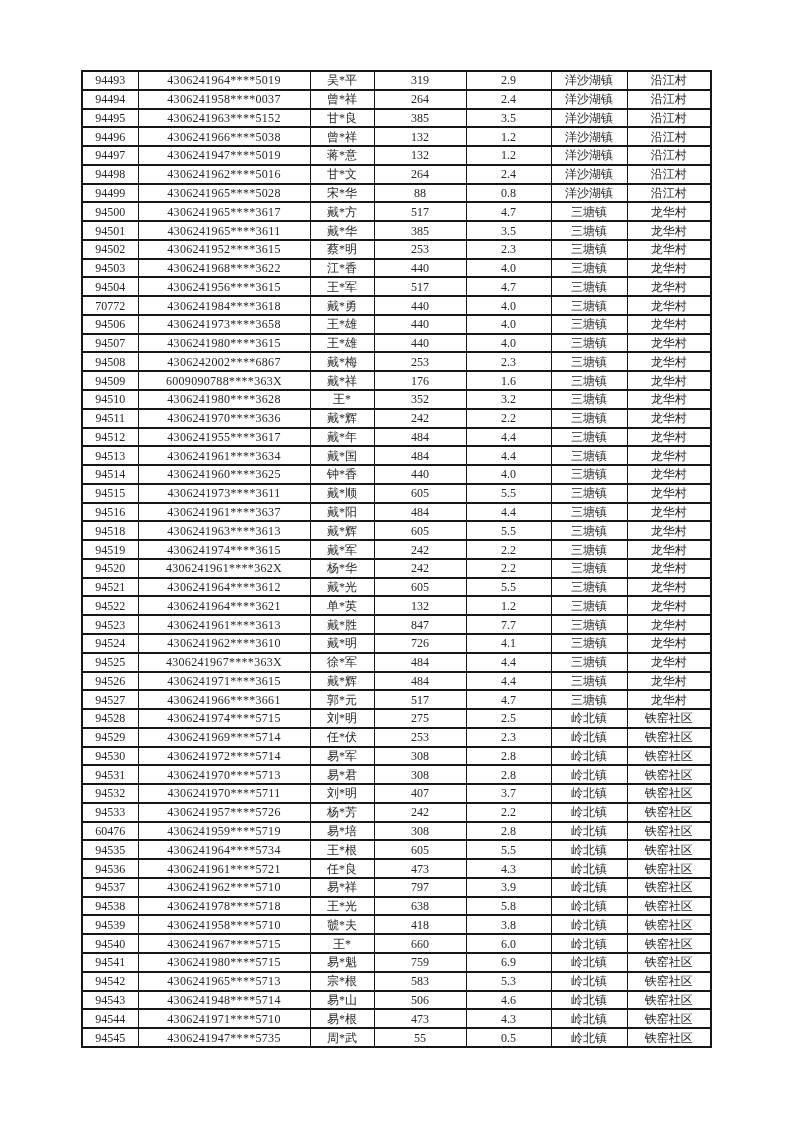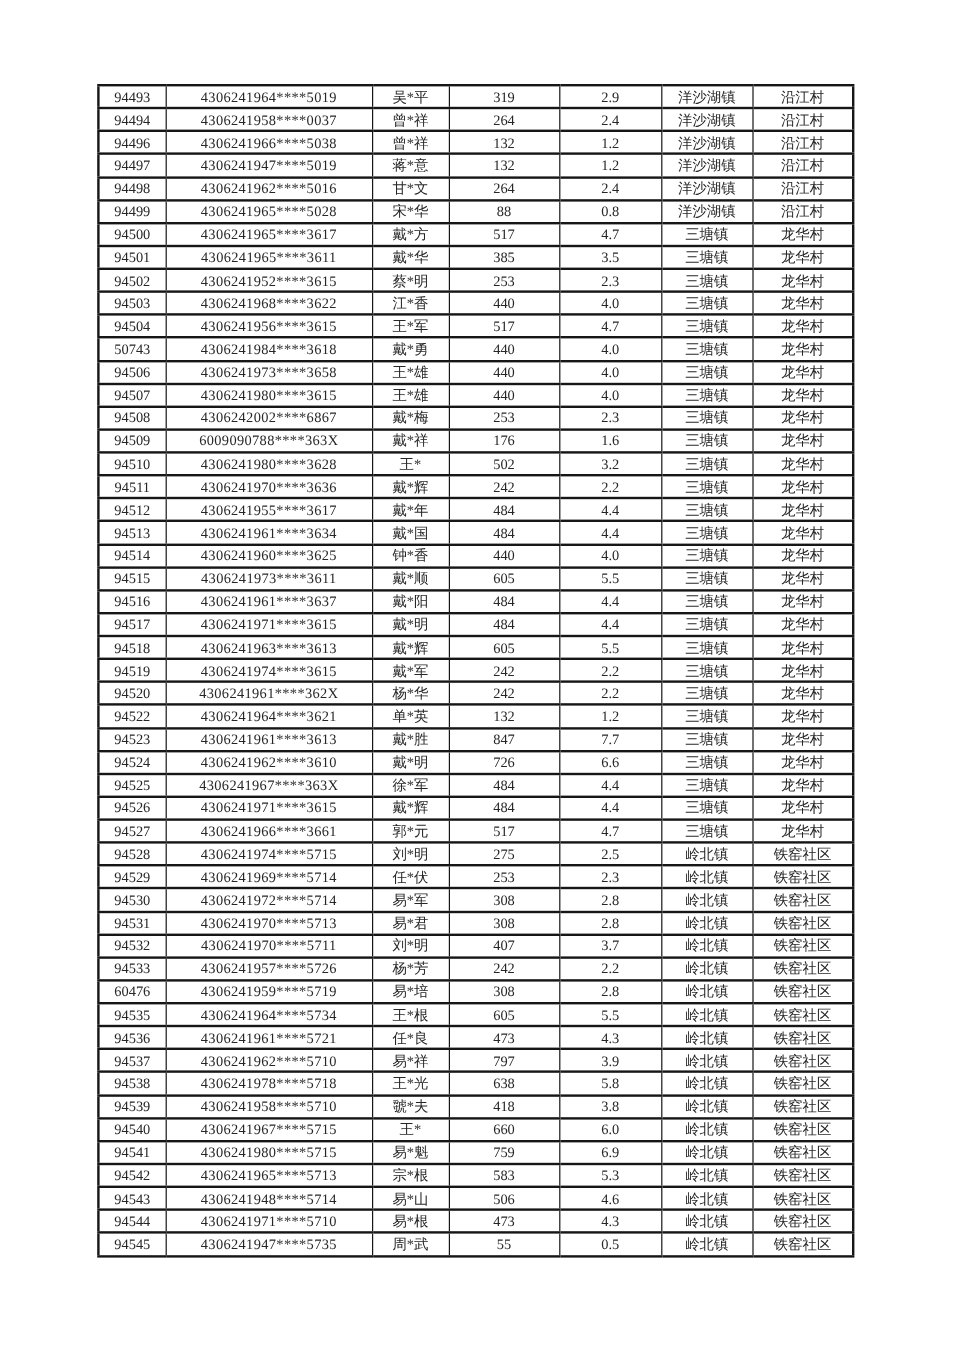--- a/index.html
+++ b/index.html
@@ -81,20 +81,29 @@
         <tr>
           <td class="c-seq">94494</td>
           <td class="c-id">4306241958****0037</td>
           <td class="c-name">曾*祥</td>
           <td class="c-val1">264</td>
           <td class="c-val2">2.4</td>
           <td class="c-town">洋沙湖镇</td>
           <td class="c-village">沿江村</td>
         </tr>
         <tr>
+          <td class="c-seq">94495</td>
+          <td class="c-id">4306241963****5152</td>
+          <td class="c-name">甘*良</td>
+          <td class="c-val1">385</td>
+          <td class="c-val2">3.5</td>
+          <td class="c-town">洋沙湖镇</td>
+          <td class="c-village">沿江村</td>
+        </tr>
+        <tr>
           <td class="c-seq">94496</td>
           <td class="c-id">4306241966****5038</td>
           <td class="c-name">曾*祥</td>
           <td class="c-val1">132</td>
           <td class="c-val2">1.2</td>
           <td class="c-town">洋沙湖镇</td>
           <td class="c-village">沿江村</td>
         </tr>
         <tr>
           <td class="c-seq">94497</td>
@@ -162,21 +171,21 @@
         <tr>
           <td class="c-seq">94504</td>
           <td class="c-id">4306241956****3615</td>
           <td class="c-name">王*军</td>
           <td class="c-val1">517</td>
           <td class="c-val2">4.7</td>
           <td class="c-town">三塘镇</td>
           <td class="c-village">龙华村</td>
         </tr>
         <tr>
-          <td class="c-seq">50743</td>
+          <td class="c-seq">70772</td>
           <td class="c-id">4306241984****3618</td>
           <td class="c-name">戴*勇</td>
           <td class="c-val1">440</td>
           <td class="c-val2">4.0</td>
           <td class="c-town">三塘镇</td>
           <td class="c-village">龙华村</td>
         </tr>
         <tr>
           <td class="c-seq">94506</td>
           <td class="c-id">4306241973****3658</td>
@@ -210,21 +219,21 @@
           <td class="c-name">戴*祥</td>
           <td class="c-val1">176</td>
           <td class="c-val2">1.6</td>
           <td class="c-town">三塘镇</td>
           <td class="c-village">龙华村</td>
         </tr>
         <tr>
           <td class="c-seq">94510</td>
           <td class="c-id">4306241980****3628</td>
           <td class="c-name">王*</td>
-          <td class="c-val1">502</td>
+          <td class="c-val1">352</td>
           <td class="c-val2">3.2</td>
           <td class="c-town">三塘镇</td>
           <td class="c-village">龙华村</td>
         </tr>
         <tr>
           <td class="c-seq">94511</td>
           <td class="c-id">4306241970****3636</td>
           <td class="c-name">戴*辉</td>
           <td class="c-val1">242</td>
           <td class="c-val2">2.2</td>
@@ -270,29 +279,20 @@
         <tr>
           <td class="c-seq">94516</td>
           <td class="c-id">4306241961****3637</td>
           <td class="c-name">戴*阳</td>
           <td class="c-val1">484</td>
           <td class="c-val2">4.4</td>
           <td class="c-town">三塘镇</td>
           <td class="c-village">龙华村</td>
         </tr>
         <tr>
-          <td class="c-seq">94517</td>
-          <td class="c-id">4306241971****3615</td>
-          <td class="c-name">戴*明</td>
-          <td class="c-val1">484</td>
-          <td class="c-val2">4.4</td>
-          <td class="c-town">三塘镇</td>
-          <td class="c-village">龙华村</td>
-        </tr>
-        <tr>
           <td class="c-seq">94518</td>
           <td class="c-id">4306241963****3613</td>
           <td class="c-name">戴*辉</td>
           <td class="c-val1">605</td>
           <td class="c-val2">5.5</td>
           <td class="c-town">三塘镇</td>
           <td class="c-village">龙华村</td>
         </tr>
         <tr>
           <td class="c-seq">94519</td>
@@ -306,20 +306,29 @@
         <tr>
           <td class="c-seq">94520</td>
           <td class="c-id">4306241961****362X</td>
           <td class="c-name">杨*华</td>
           <td class="c-val1">242</td>
           <td class="c-val2">2.2</td>
           <td class="c-town">三塘镇</td>
           <td class="c-village">龙华村</td>
         </tr>
         <tr>
+          <td class="c-seq">94521</td>
+          <td class="c-id">4306241964****3612</td>
+          <td class="c-name">戴*光</td>
+          <td class="c-val1">605</td>
+          <td class="c-val2">5.5</td>
+          <td class="c-town">三塘镇</td>
+          <td class="c-village">龙华村</td>
+        </tr>
+        <tr>
           <td class="c-seq">94522</td>
           <td class="c-id">4306241964****3621</td>
           <td class="c-name">单*英</td>
           <td class="c-val1">132</td>
           <td class="c-val2">1.2</td>
           <td class="c-town">三塘镇</td>
           <td class="c-village">龙华村</td>
         </tr>
         <tr>
           <td class="c-seq">94523</td>
@@ -328,21 +337,21 @@
           <td class="c-val1">847</td>
           <td class="c-val2">7.7</td>
           <td class="c-town">三塘镇</td>
           <td class="c-village">龙华村</td>
         </tr>
         <tr>
           <td class="c-seq">94524</td>
           <td class="c-id">4306241962****3610</td>
           <td class="c-name">戴*明</td>
           <td class="c-val1">726</td>
-          <td class="c-val2">6.6</td>
+          <td class="c-val2">4.1</td>
           <td class="c-town">三塘镇</td>
           <td class="c-village">龙华村</td>
         </tr>
         <tr>
           <td class="c-seq">94525</td>
           <td class="c-id">4306241967****363X</td>
           <td class="c-name">徐*军</td>
           <td class="c-val1">484</td>
           <td class="c-val2">4.4</td>
           <td class="c-town">三塘镇</td>

